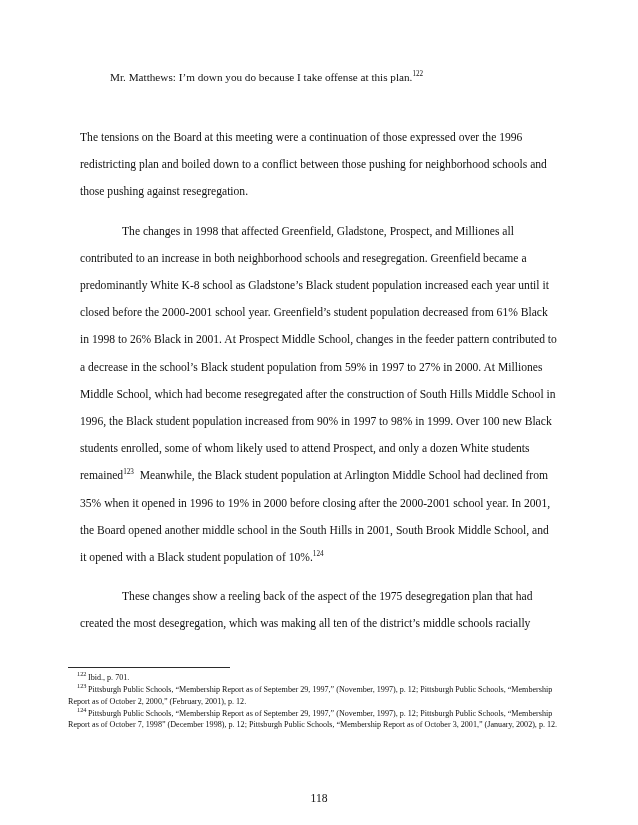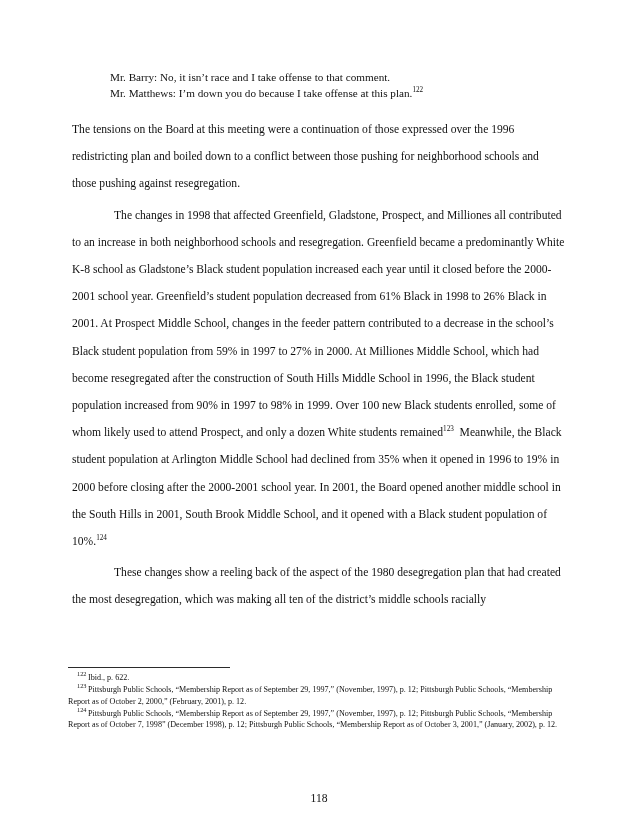--- a/index.html
+++ b/index.html
@@ -33,21 +33,21 @@
   .body {
     position: absolute;
     left: 68px;
     top: 112px;
     width: 502px;
     font-size: 11.6px;
     line-height: 27.2px;
     text-align: left;
   }
   .body p {
-    margin: 4px;
+    margin: 12px;
     text-indent: 0;
   }
   .body p.indent {
     text-indent: 42px;
     font-family: Liberation Serif, serif;
   }
 
   sup.fn {
     font-size: 7.2px;
     vertical-align: super;
@@ -92,37 +92,36 @@
     text-align: center;
     font-size: 11.6px;
   }
 </style>
 </head>
 <body>
 
 <div class="page">
 
   <div class="blockquote">
-    <div class="qline">Mr. Barry: No, it isn’t race and I take offense to that comment.</div>
     <div class="qline"><span>Mr. Matthews: I’m down you do because I take offense at this plan.</span><sup class="fn">122</sup></div>
   </div>
 
   <div class="body">
 
     <p>The tensions on the Board at this meeting were a continuation of those expressed over the 1996 redistricting plan and boiled down to a conflict between those pushing for neighborhood schools and those pushing against resegregation.</p>
 
     <p class="indent"><span>The changes in 1998 that affected Greenfield, Gladstone, Prospect, and Milliones all contributed to an increase in both neighborhood schools and resegregation.  Greenfield became a predominantly White K-8 school as Gladstone’s Black student population increased each year until it closed before the 2000-2001 school year.  Greenfield’s student population decreased from 61% Black in 1998 to 26% Black in 2001.  At Prospect Middle School, changes in the feeder pattern contributed to a decrease in the school’s Black student population from 59% in 1997 to 27% in 2000.  At Milliones Middle School, which had become resegregated after the construction of South Hills Middle School in 1996, the Black student population increased from 90% in 1997 to 98% in 1999.  Over 100 new Black students enrolled, some of whom likely used to attend Prospect, and only a dozen White students remained</span><sup class="fn">123</sup>&nbsp; <span>Meanwhile, the Black student population at Arlington Middle School had declined from 35% when it opened in 1996 to 19% in 2000 before closing after the 2000-2001 school year.  In 2001, the Board opened another middle school in the South Hills in 2001, South Brook Middle School, and it opened with a Black student population of 10%.</span><sup class="fn">124</sup></p>
 
-    <p class="indent">These changes show a reeling back of the aspect of the 1980 desegregation plan that had created the most desegregation, which was making all ten of the district’s middle schools racially</p>
+    <p class="indent">These changes show a reeling back of the aspect of the 1975 desegregation plan that had created the most desegregation, which was making all ten of the district’s middle schools racially</p>
 
   </div>
 
   <div class="fn-rule"></div>
 
   <div class="footnotes">
-    <p class="fn-item"><span class="fn-num">122</span><span>Ibid., p. 622.</span></p>
+    <p class="fn-item"><span class="fn-num">122</span><span>Ibid., p. 701.</span></p>
     <p class="fn-item"><span class="fn-num">123</span><span>Pittsburgh Public Schools, “Membership Report as of September 29, 1997,” (November, 1997), p. 12; Pittsburgh Public Schools, “Membership Report as of October 2, 2000,” (February, 2001), p. 12.</span></p>
     <p class="fn-item"><span class="fn-num">124</span><span>Pittsburgh Public Schools, “Membership Report as of September 29, 1997,” (November, 1997), p. 12; Pittsburgh Public Schools, “Membership Report as of October 7, 1998” (December 1998), p. 12; Pittsburgh Public Schools, “Membership Report as of October 3, 2001,” (January, 2002), p. 12.</span></p>
   </div>
 
   <div class="page-number">118</div>
 
 </div>
 
 </body></html>

